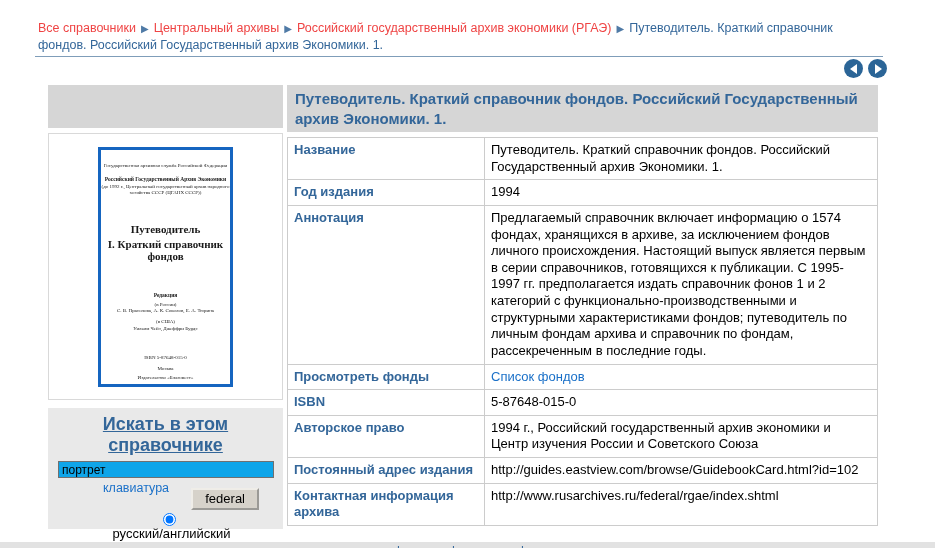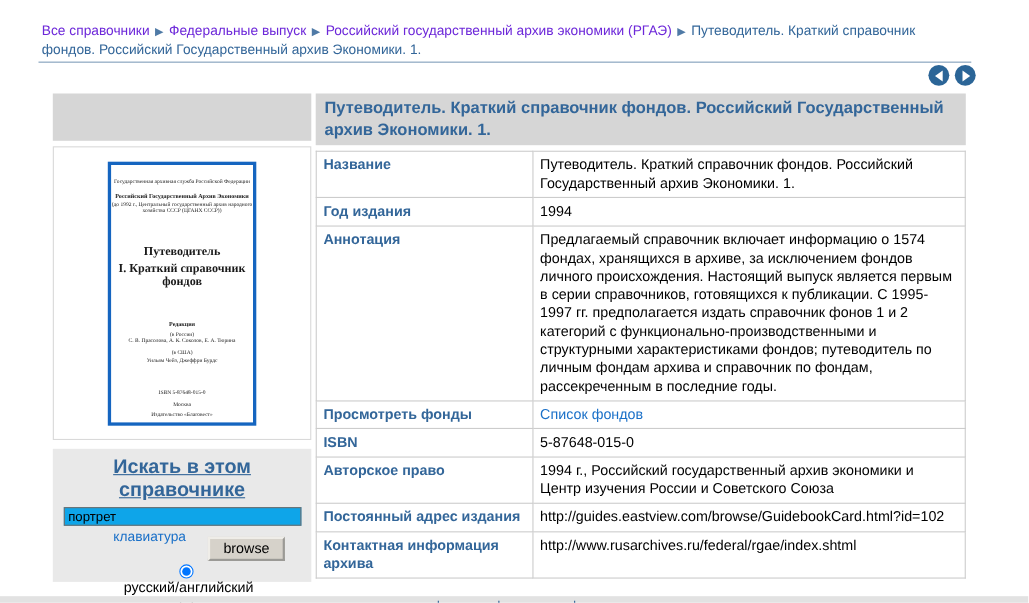--- a/index.html
+++ b/index.html
@@ -7,21 +7,21 @@
   body {
     position:relative; overflow:hidden; background:#ffffff;
     font-family:"Liberation Sans", sans-serif; color:#000;
   }
 
   
   .breadcrumb {
     position:absolute; left:38px; top:20px; width:845px;
     font-size:12.5px; line-height:1.35; color:#336699;
   }
-  .breadcrumb a { color:#6d28d9; text-decoration:none; cursor:pointer; }
+  .breadcrumb a { color:#ef4444; text-decoration:none; cursor:pointer; }
   .breadcrumb .sep { color:#4f7aa6; font-size:10px; padding:0 5px; }
   .rule {
     position:absolute; left:35px; top:56px; width:848px;
     border-top:1px solid #7f9db9;
   }
 
   
   .nav-arrows { position:absolute; left:844px; top:59px; display:flex; gap:5px; }
   .circle-btn {
     width:19px; height:19px; border-radius:50%; background:#2b6597;
@@ -95,21 +95,21 @@
     position:absolute; left:0; top:542px; width:935px; height:24px;
     background:#e2e2e2; text-align:center; font-size:13px; padding-top:1px;
   }
   .footer-bar a { color:#1a70c8; text-decoration:underline; margin:0 3px; cursor:pointer; }
   .footer-bar .fsep { color:#336699; }
 </style>
 </head>
 <body>
 
 <div class="breadcrumb">
-  <a>Все справочники</a><span class="sep">▶</span><a>Федеральные выпуск</a><span class="sep">▶</span><a>Российский государственный архив экономики (РГАЭ)</a><span class="sep">▶</span><span>Путеводитель. Краткий справочник фондов. Российский Государственный архив Экономики. 1.</span>
+  <a>Все справочники</a><span class="sep">▶</span><a>Центральный архивы</a><span class="sep">▶</span><a>Российский государственный архив экономики (РГАЭ)</a><span class="sep">▶</span><span>Путеводитель. Краткий справочник фондов. Российский Государственный архив Экономики. 1.</span>
 </div>
 <div class="rule"></div>
 
 <div class="nav-arrows">
   <div class="circle-btn">
       <span class="tri-left"></span>
     </div>
   <div class="circle-btn">
       <span class="tri-right"></span>
     </div>
@@ -137,21 +137,21 @@
         <div class="cv-xs m6">Издательство «Благовест»</div>
 
       </div>
     </div>
 
     <div class="search-panel">
       <div class="search-title">Искать в этом справочнике</div>
       <input class="search-input" type="text" value="портрет" style="">
       <div class="mid-row">
         <a class="keyboard-link">клавиатура</a>
-        <button class="search-btn">browse</button>
+        <button class="search-btn">federal</button>
       </div>
       <div class="radio-row">
         <input type="radio" name="searchmode" checked="" style="">
         <span>русский/английский</span>
       </div>
       <div class="radio-row">
         <input type="radio" name="searchmode" style="">
         <a class="translit">транслитерация</a>
       </div>
     </div>

